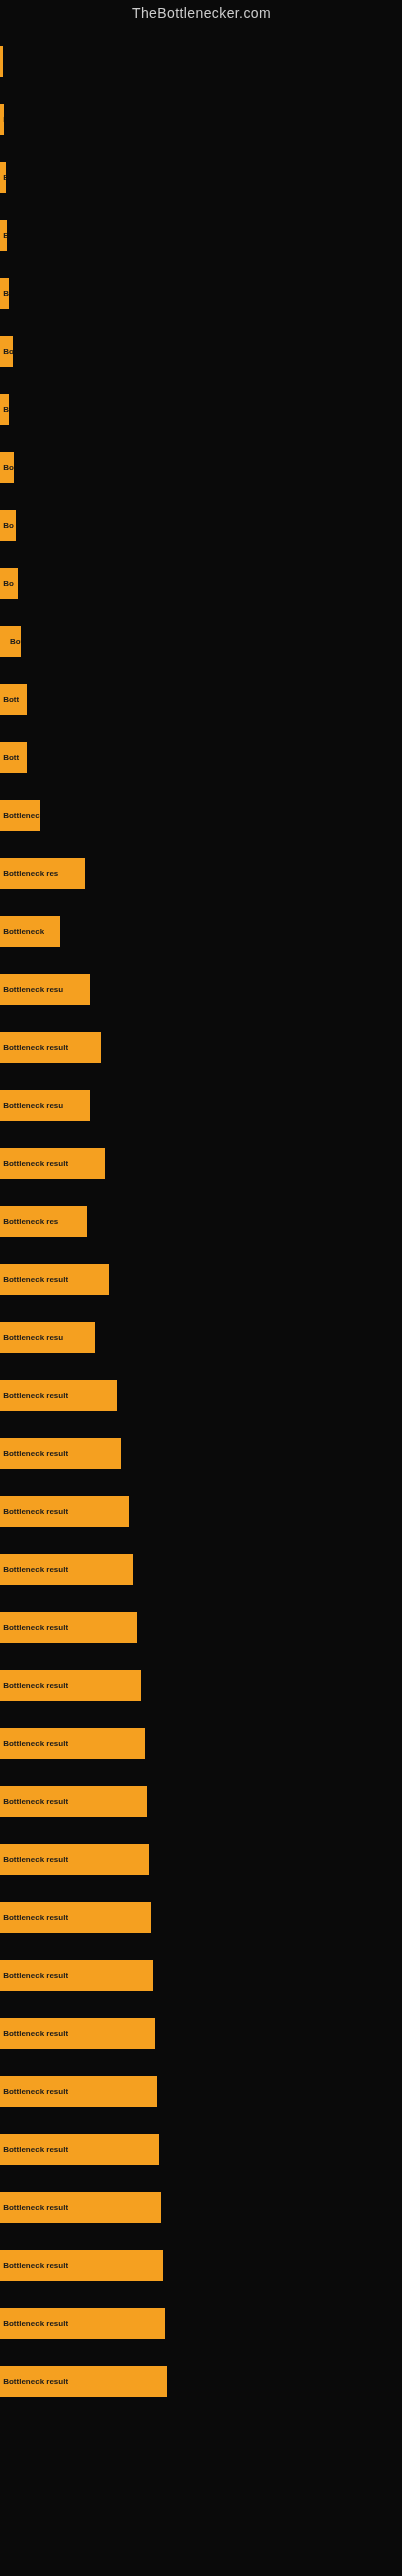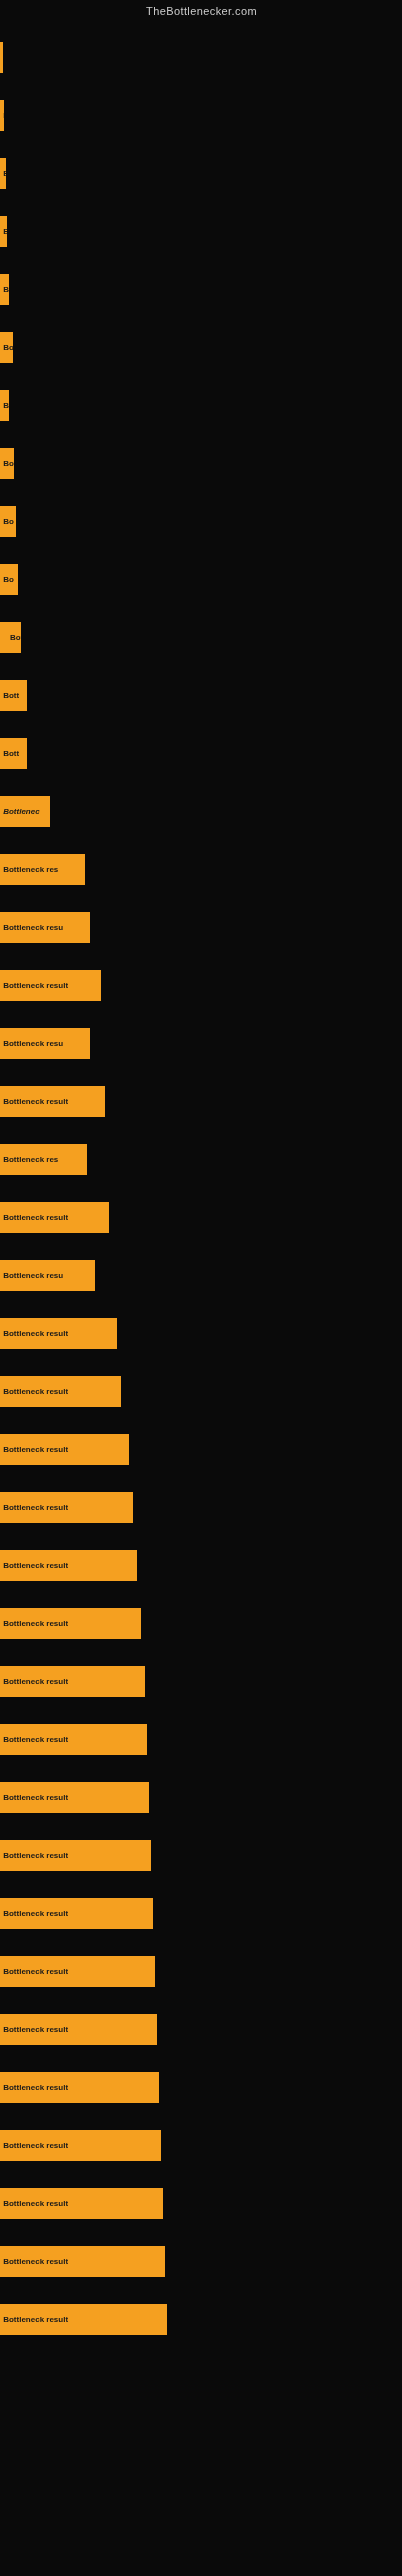--- a/index.html
+++ b/index.html
@@ -7,21 +7,21 @@
       background-color: #0a0a0a;
       width: 403px;
       min-height: 2576px;
       font-family: Arial, sans-serif;
       position: relative;
       overflow-x: hidden;
     }
 
     .site-title {
       color: #cccccc;
-      font-size: 11px;
+      font-size: 14px;
       text-align: center;
       padding: 4.8px 0 3.2px 0;
       letter-spacing: 0.4px;
     }
 
     .bars-container {
       padding: 8px 0 0 0;
       display: flex;
       flex-direction: column;
       gap: 0;
@@ -119,30 +119,35 @@
       <div class="bar" style="width: 27px;">
         <span class="bar-label">Bott</span>
       </div>
     </div>
     <div class="bar-row">
       <div class="bar" style="width: 27px;">
         <span class="bar-label">Bott</span>
       </div>
     </div>
     <div class="bar-row">
-      <div class="bar" style="width: 50px; font-style: italic;">
+      <div class="bar" style="width: 40px;">
         <span class="bar-label">Bottlenec</span>
       </div>
     </div>
     <div class="bar-row">
       <div class="bar" style="width: 85px;">
         <span class="bar-label">Bottleneck res</span>
       </div>
     </div>
     <div class="bar-row">
+      <div class="bar" style="width: 60px;">
+        <span class="bar-label">Bottleneck</span>
+      </div>
+    </div>
+    <div class="bar-row">
       <div class="bar" style="width: 90px;">
         <span class="bar-label">Bottleneck resu</span>
       </div>
     </div>
     <div class="bar-row">
       <div class="bar" style="width: 101px;">
         <span class="bar-label">Bottleneck result</span>
       </div>
     </div>
     <div class="bar-row">

